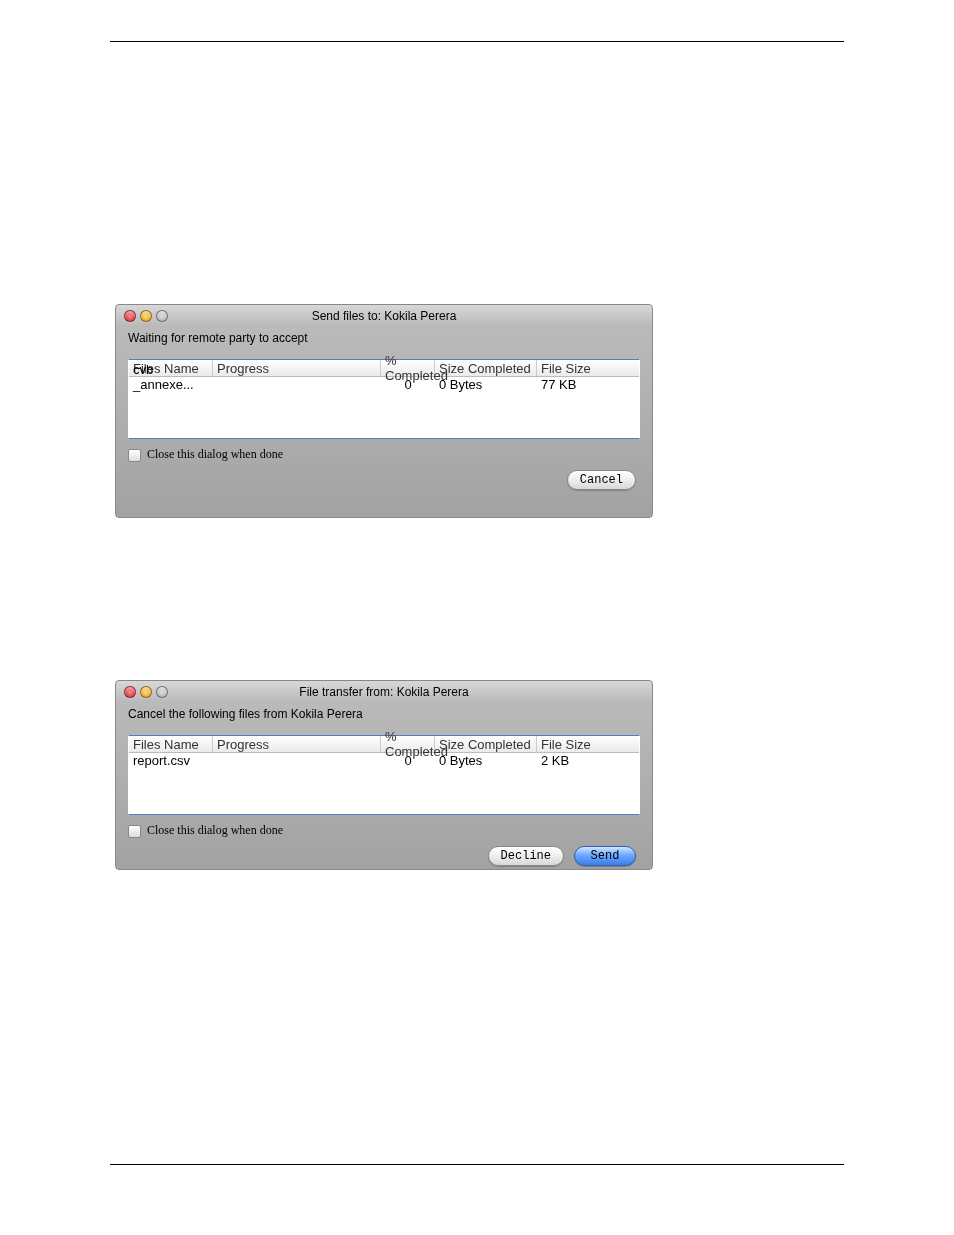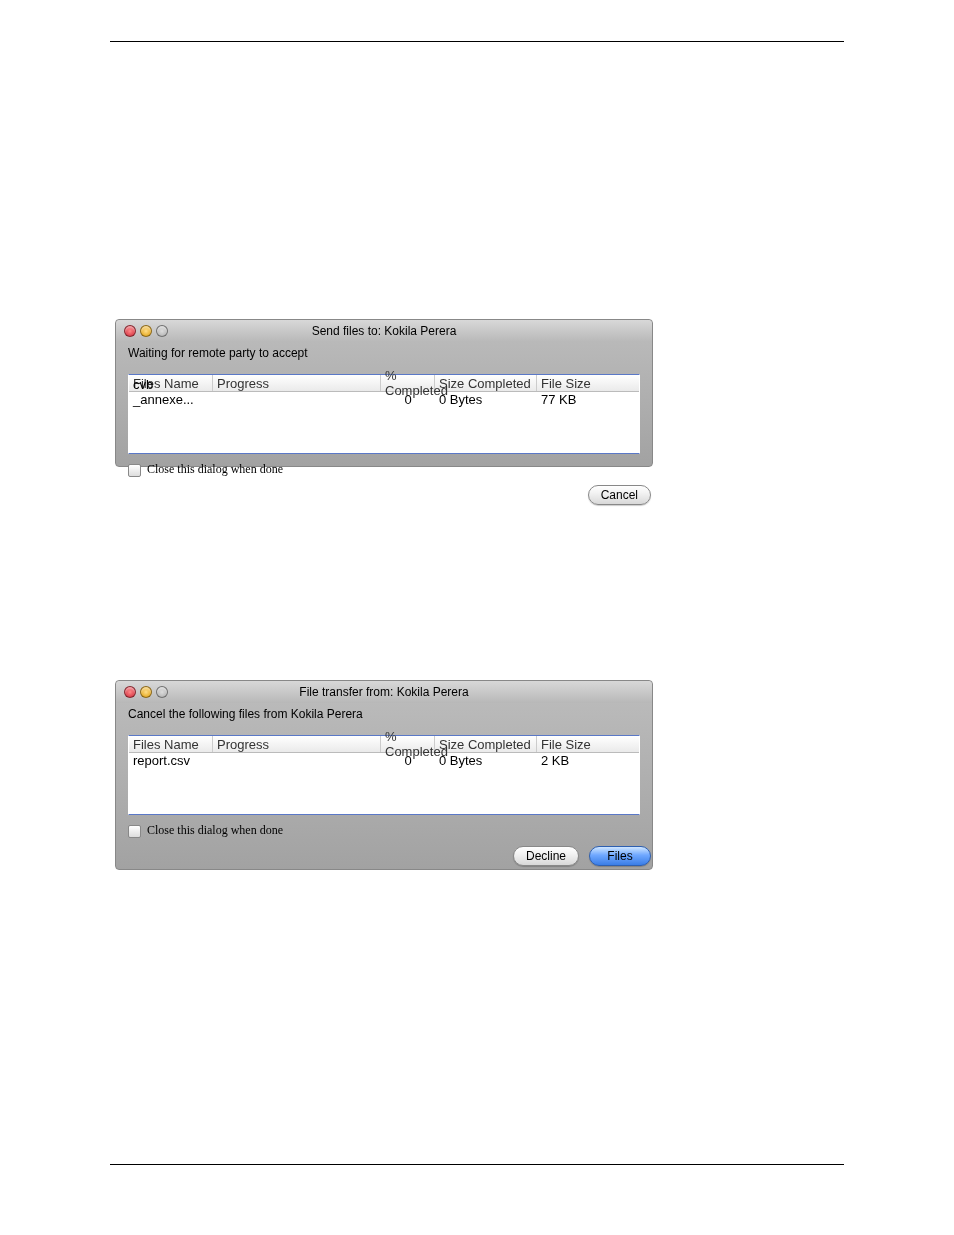--- a/index.html
+++ b/index.html
@@ -121,42 +121,43 @@
   .checkbox-box {
     width: 13px; height: 13px;
     background: linear-gradient(#fff,#ddd);
     border: 1px solid #888;
     border-radius: 2px;
   }
   .btn-row {
     display: flex;
     justify-content: flex-end;
     gap: 10px;
-    padding: 0 1px 12px 12px;
+    padding: 0 16px 12px 12px;
+    font-family: Liberation Mono, monospace;
   }
   .aqua-btn {
     min-width: 62px;
     height: 20px;
     border-radius: 10px;
     background: linear-gradient(#fff 0%, #f2f2f2 40%, #d8d8d8 100%);
     border: 1px solid #888;
     font-size: 12px;
     display: flex;
     align-items: center;
     justify-content: center;
     padding: 0 12px;
     box-shadow: 0 1px 1px rgba(0,0,0,0.2);
     cursor: default;
   }
   .aqua-btn.primary {
     background: linear-gradient(#cfe6ff 0%, #6fa8ff 45%, #3a7de6 100%);
     border: 1px solid #2e5fb0;
     color: #000;
   }
-  #dialog1 { top: 319px; height: 148px; }
+  #dialog1 { top: 304px; height: 214px; }
   #dialog2 { top: 680px; height: 190px; }
 </style>
 </head>
 <body>
 
 <div class="page-rule-top"></div>
 <div class="page-rule-bottom"></div>
 
 <div id="dialog1" class="dialog">
   <div class="titlebar">
@@ -224,15 +225,15 @@
     </div>
   </div>
 
   <div class="checkbox-row">
     <div class="checkbox-box"></div>
     <span>Close this dialog when done</span>
   </div>
 
   <div class="btn-row">
     <div class="aqua-btn">Decline</div>
-    <div class="aqua-btn primary">Files</div>
+    <div class="aqua-btn primary">Send</div>
   </div>
 </div>
 
 </body></html>

